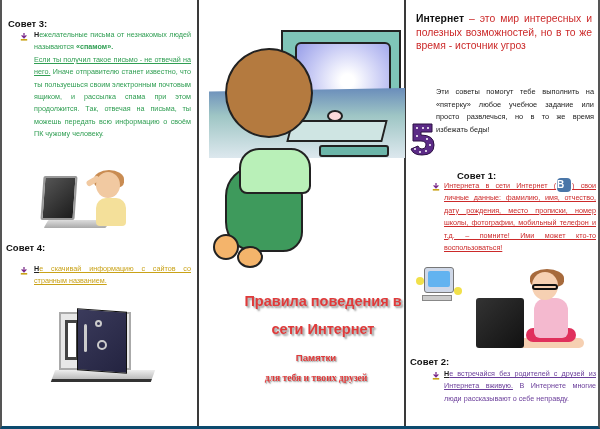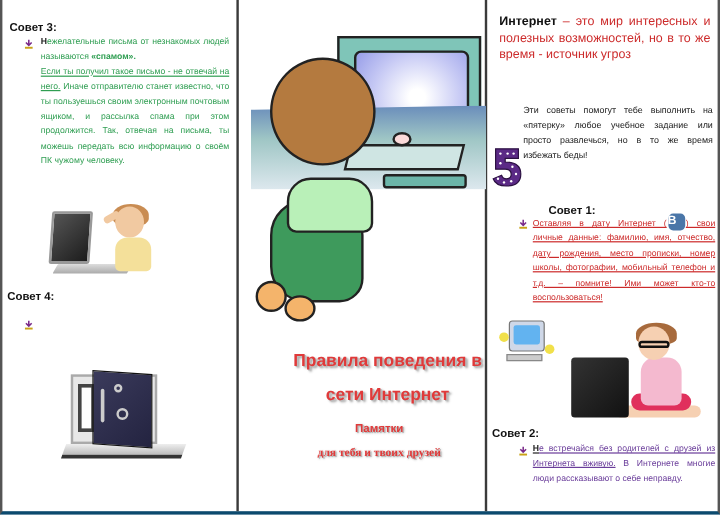--- a/index.html
+++ b/index.html
@@ -137,20 +137,23 @@
       <div class="body"></div>
     </div>
 
     <div class="heading" style="left:2px; top:242px;">Совет 4:</div>
     <span class="bullet" style="left:16px; top:267px;">
       <svg viewBox="0 0 10 10">
           <path d="M5 0 L5 6 M2 3 L5 6 L8 3" stroke="#7a2a8a" stroke-width="1.6" fill="none"></path>
           <rect x="1" y="7.5" width="8" height="2" fill="#c9a217"></rect>
         </svg>
     </span>
+    <div class="para gold" style="left:30px; top:263px; width:157px;">
+      <span class="cap dark">Н</span><span class="u">е скачивай информацию с сайтов со странным названием.</span>
+    </div>
 
     <div class="img safe" style="left:55px; top:312px; width:90px; height:75px;">
       <div class="base"></div>
       <div class="screen-bg"></div>
       <div class="inner"></div>
       <div class="door"></div>
       <div class="handle"></div>
       <div class="knob"></div>
       <div class="dial"></div>
     </div>
@@ -196,21 +199,21 @@
     </svg>
 
     <div class="heading" style="left:4px; top:170px;margin-left:47px;">Совет 1:</div>
     <span class="bullet" style="left:26px; top:183px;">
       <svg viewBox="0 0 10 10">
           <path d="M5 0 L5 6 M2 3 L5 6 L8 3" stroke="#7a2a8a" stroke-width="1.6" fill="none"></path>
           <rect x="1" y="7.5" width="8" height="2" fill="#c9a217"></rect>
         </svg>
     </span>
     <div class="para red" style="left:38px; top:180px; width:152px;">
-      <span class="u">Оставляя в дату Интернет (</span><span class="vk">B</span><span class="u">) свои личные данные: фамилию, имя, отчество, дату рождения, место прописки, номер школы, фотографии, мобильный телефон и т.д. – помните! Ими может кто-то воспользоваться!</span>
+      <span class="u">Интернета в сети Интернет (</span><span class="vk">B</span><span class="u">) свои личные данные: фамилию, имя, отчество, дату рождения, место прописки, номер школы, фотографии, мобильный телефон и т.д. – помните! Ими может кто-то воспользоваться!</span>
     </div>
 
     <div class="img mascot" style="left:10px; top:265px; width:48px; height:40px;">
       <div class="mon"></div>
       <div class="scr"></div>
       <div class="kb"></div>
       <div class="hand1"></div>
       <div class="hand2"></div>
     </div>
     <div class="img girl2" style="left:70px; top:272px; width:115px; height:80px;">

